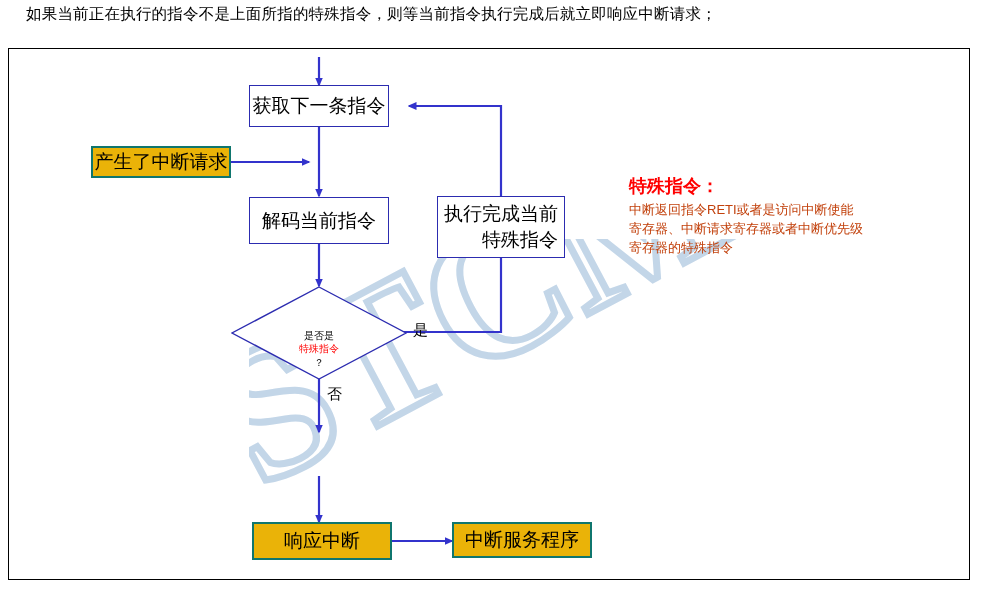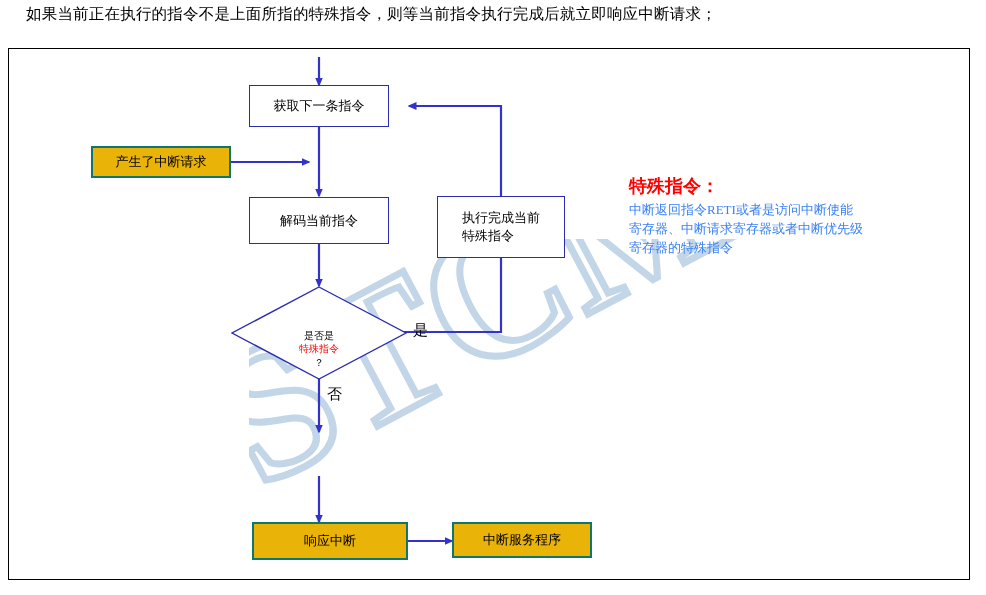--- a/index.html
+++ b/index.html
@@ -45,23 +45,23 @@
     user-select: none;
   }
   .watermark svg { display: block; }
 
   .node {
     position: absolute;
     box-sizing: border-box;
     display: flex;
     align-items: center;
     justify-content: center;
-    text-align: left;
+    text-align: right;
     font-family: Liberation Serif, serif;
-    font-size: 13px;
+    font-size: 19px;
     color: #000000;
     line-height: 1.35;
     z-index: 3;
   }
   .node.rect {
     border: 1px solid #2c2cb0;
     background: #ffffff;
   }
   .node.green {
     border: 2px solid #0f766e;
@@ -108,23 +108,23 @@
   }
   .note-title {
     font-family: "Liberation Serif", "DejaVu Serif", serif;
     font-size: 18px;
     font-weight: bold;
     color: #ff0000;
     margin-bottom: 3px;
     margin-top: 32px;
   }
   .note-body {
-    font-family: Liberation Serif, serif;
+    font-family: Liberation Sans, sans-serif;
     font-size: 13px;
-    color: #3b82f6;
+    color: #c2410c;
     line-height: 1.45;
     width: 235px;
   }
 
   svg.arrows {
     position: absolute;
     left: 0;
     top: 0;
     width: 962px;
     height: 532px;
@@ -175,21 +175,21 @@
   <div class="node rect" style="left:240px; top:36px; width:140px; height:42px;">获取下一条指令</div>
 
   <div class="node green" style="left:82px; top:97px; width:140px; height:32px;">产生了中断请求</div>
 
   <div class="node rect" style="left:240px; top:190px; width:140px; height:47px; transform:translateY(-42px);">解码当前指令</div>
 
   <div class="node rect" style="left:428px; top:147px; width:128px; height:62px; white-space:pre-line;">执行完成当前
 特殊指令</div>
 
 
-  <div class="node green" style="left:243px; top:473px; width:156px; height:38px;">响应中断</div>
+  <div class="node green" style="left:243px; top:473px; width:140px; height:38px;">响应中断</div>
 
   <div class="node green" style="left:443px; top:473px; width:140px; height:36px;">中断服务程序</div>
 
   <div class="diamond-wrap" style="left:222px; top:237px; width:176px; height:94px;">
     <svg width="176" height="94" viewBox="0 0 176 94" xmlns="http://www.w3.org/2000/svg">
       <polygon points="88,1 175,47 88,93 1,47" fill="#ffffff" stroke="#2c2cb0" stroke-width="1.4"></polygon>
     </svg>
     <div class="diamond-label">
       <span>是否是</span>
       <span class="hl">特殊指令</span>

